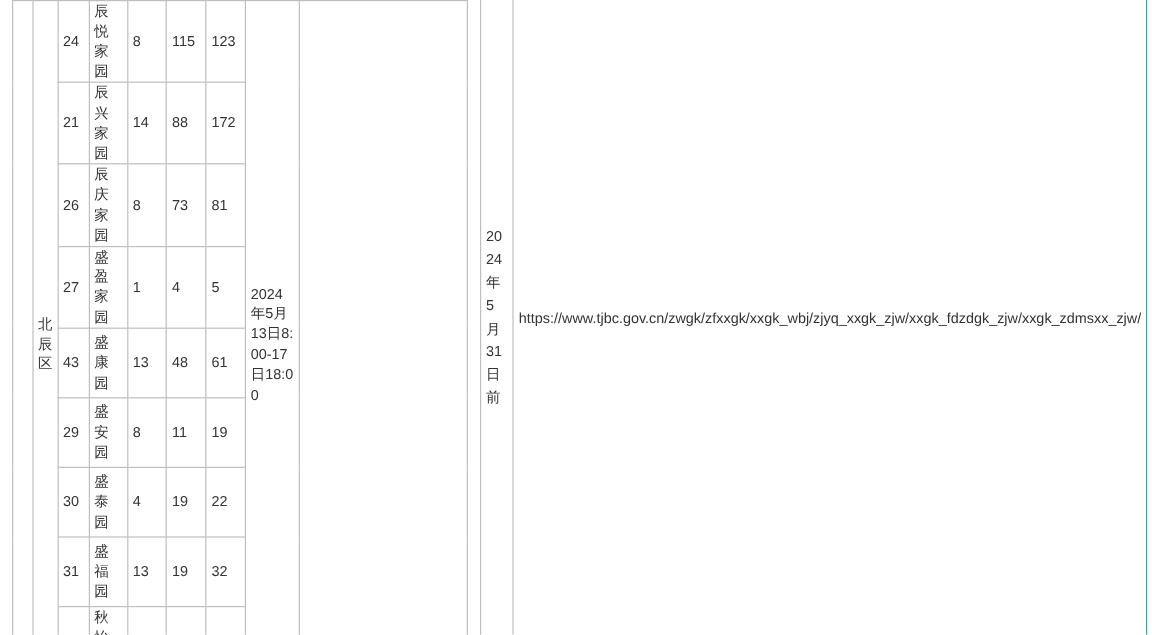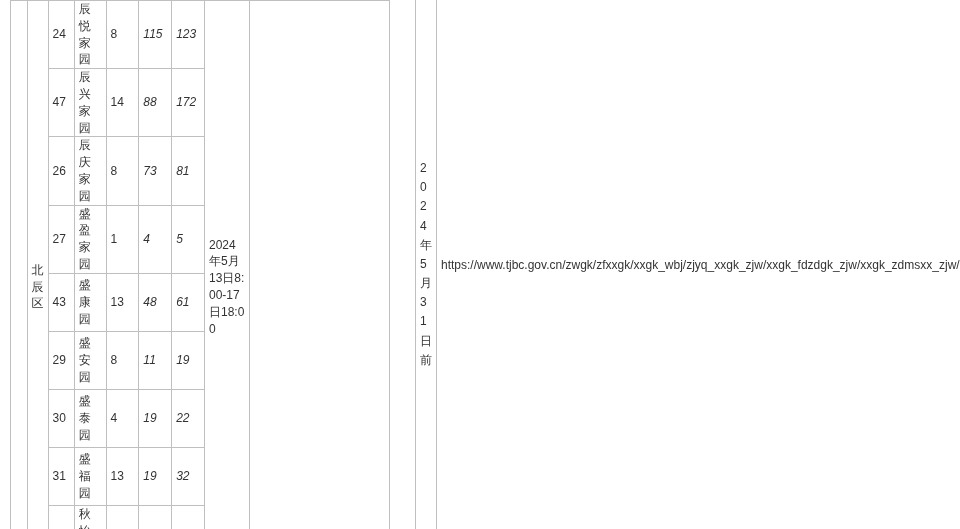--- a/index.html
+++ b/index.html
@@ -33,21 +33,21 @@
       font-size: 12px;
       line-height: 1.4;
       word-break: break-all;
       vertical-align: middle;
     }
     .c0 { width: 18px; }
     .c1 { width: 14px; }
     .c2 { width: 28px; }
     .c3 { width: 34px; }
     .c4 { width: 36px; }
-    .c5 { width: 36px; font-style: italic; }
+    .c5 { width: 36px; }
     .c6 { width: 50px; }
     .c7 { width: 164px; }
     tr.row td { height: 58px; }
 
     .right {
       position: absolute;
       left: 400px;
       top: 0;
       width: 556px;
       height: 529px;
@@ -57,21 +57,20 @@
       border-left: 1px solid #bfbfbf;
       padding: 0 4px;
       display: flex;
       align-items: center;
     }
     .col-date {
       width: 50px;
       font-size: 12px;
       line-height: 1.6;
       word-break: break-all;
-      margin-left: 15px;
     }
     .col-link {
       border-right: 1px solid #14b8a6;
       flex: 1;
       font-size: 12px;
       white-space: nowrap;
     }
   </style>
 </head>
 <body>
@@ -85,21 +84,21 @@
           <td class="c1" rowspan="9">北辰区</td>
           <td class="c2">24</td>
           <td class="c3">辰悦家园</td>
           <td class="c4">8</td>
           <td class="c5">115</td>
           <td class="c5">123</td>
           <td class="c6" rowspan="9">2024年5月13日8:00-17日18:00</td>
           <td class="c7" rowspan="9"></td>
         </tr>
         <tr class="row">
-          <td class="c2">47</td>
+          <td class="c2">21</td>
           <td class="c3">辰兴家园</td>
           <td class="c4">14</td>
           <td class="c5">88</td>
           <td class="c5">172</td>
         </tr>
         <tr class="row">
           <td class="c2">26</td>
           <td class="c3">辰庆家园</td>
           <td class="c4">8</td>
           <td class="c5">73</td>

